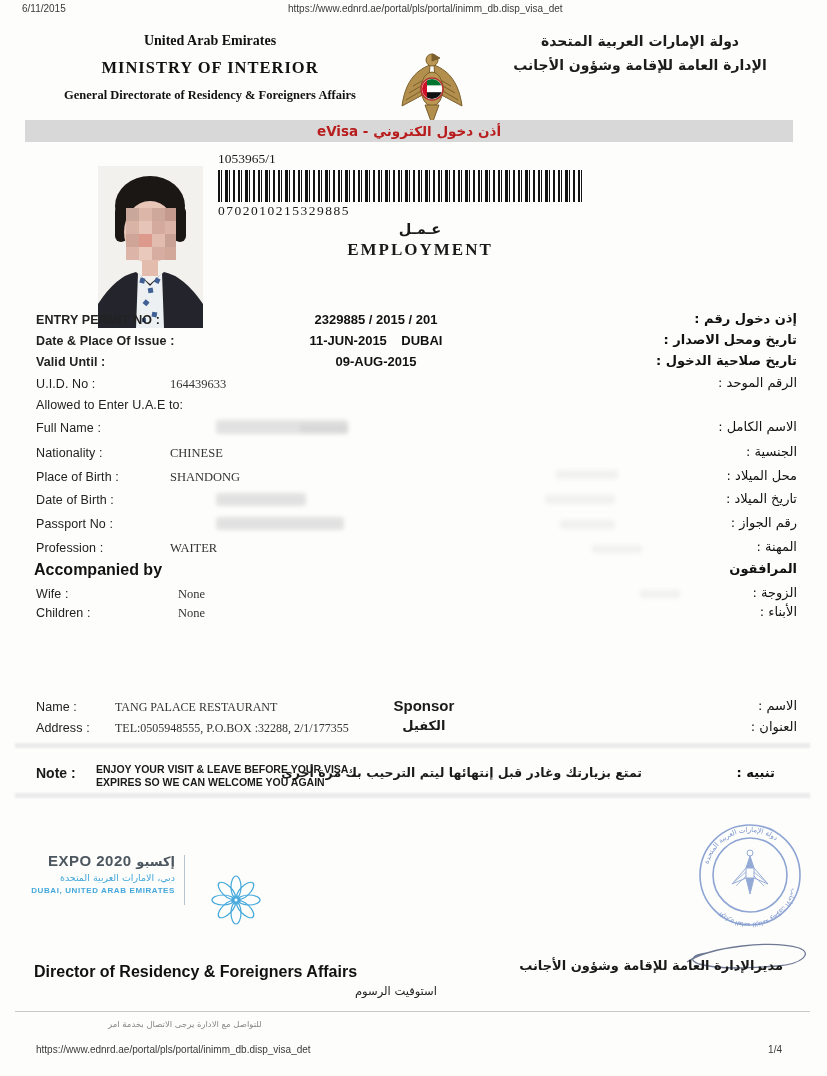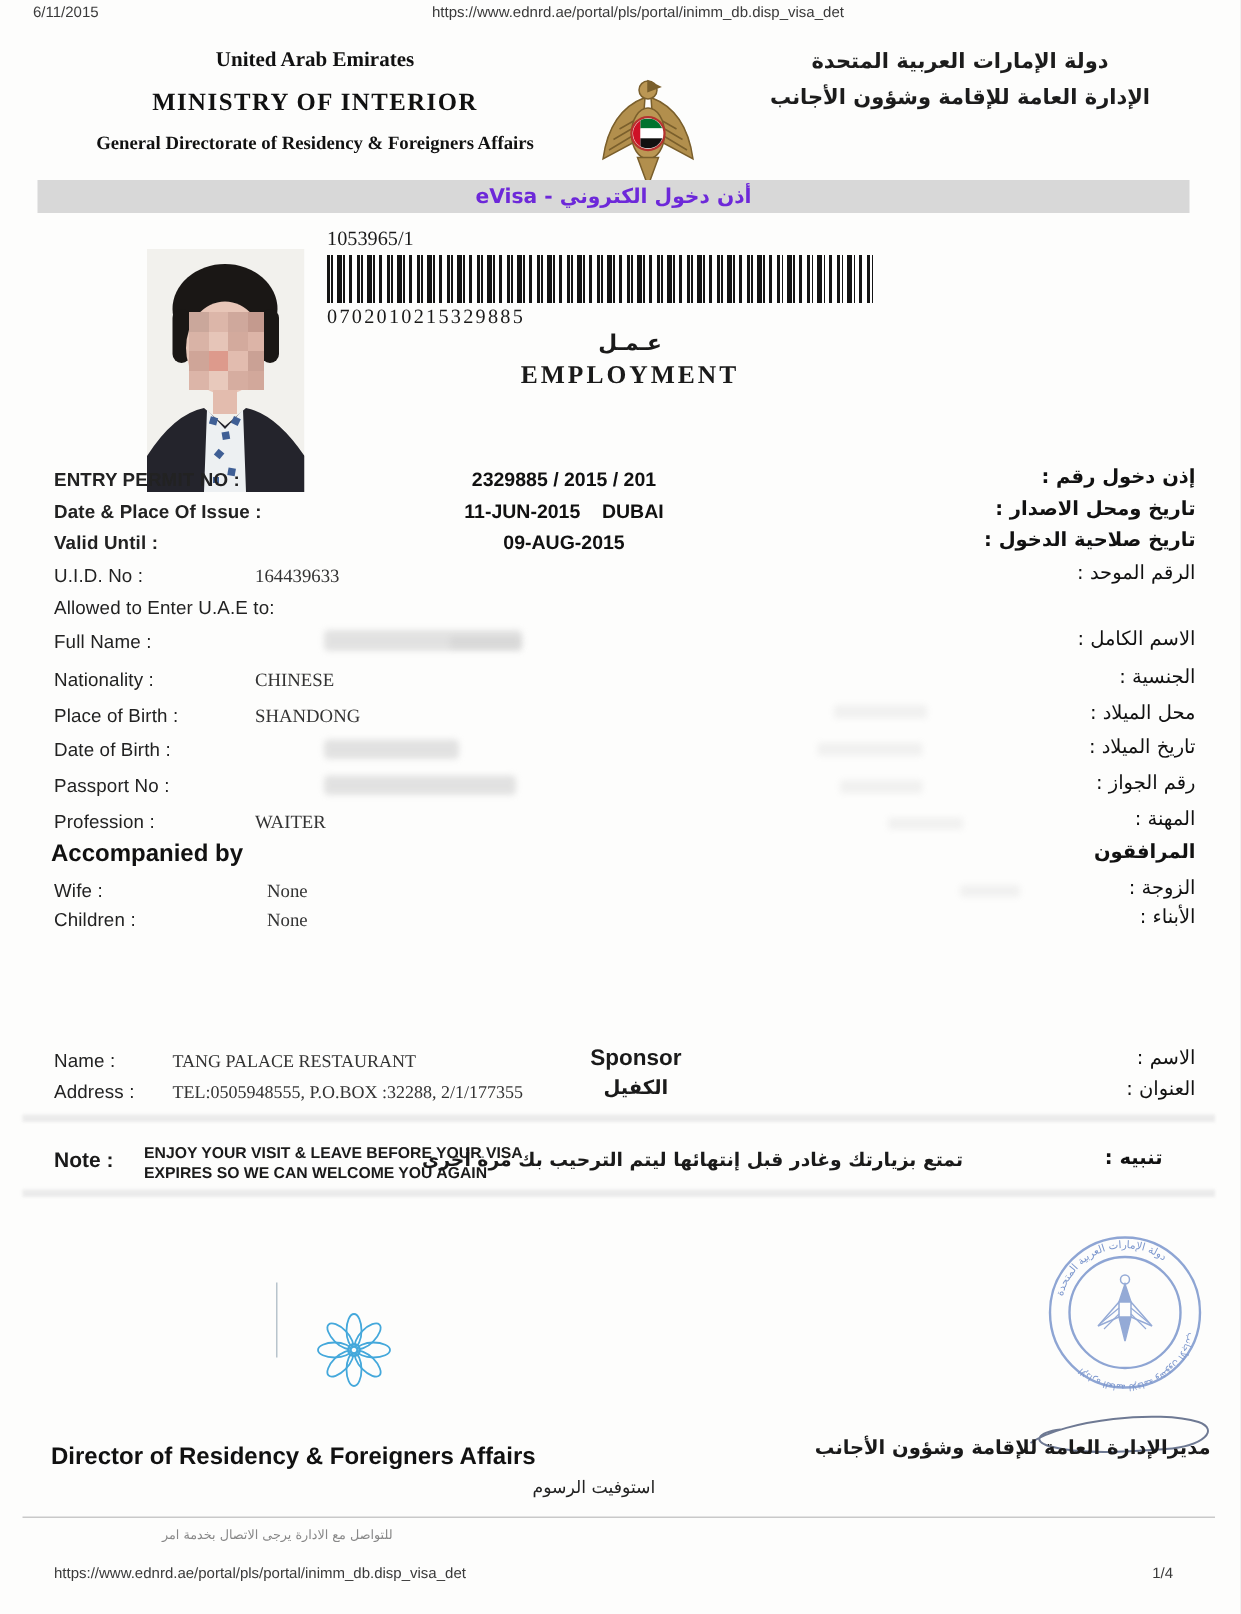--- a/index.html
+++ b/index.html
@@ -12,21 +12,21 @@
   .tiny { font-size:10px; color:#3a3a3a; }
   .lbl { left:36px; font-size:12.5px; color:#222; letter-spacing:.1px; }
   .val-c { left:278px; width:196px; text-align:center; font-size:13px; color:#111; }
   .val { left:170px; font-family:"Liberation Serif",serif; font-size:12.5px; color:#333; }
   .alb { right:30px; font-size:13px; color:#111; text-align:right; }
   .redact { position:absolute; background:#c7c7c7; opacity:.5; filter:blur(2px); border-radius:3px; }
   .ghost { position:absolute; background:#9a9a9a; opacity:.12; filter:blur(2px); border-radius:2px; }
   .band { position:absolute; left:15px; width:795px; height:5px; background:#ebebeb; filter:blur(1px); }
   .evisa-bar { position:absolute; left:25px; top:120px; width:768px; height:22px; background:#d8d8d8;
                display:flex; align-items:center; justify-content:center; }
-  .evisa-bar span { font-size:13.5px; font-weight:bold; color:#6d28d9; }
+  .evisa-bar span { font-size:13.5px; font-weight:bold; color:#b91c1c; }
   .barcode { position:absolute; left:218px; top:170px; width:365px; height:32px;
     background:repeating-linear-gradient(90deg,#141414 0 2px,#fff 2px 3px,#141414 3px 4px,#fff 4px 7px,
     #141414 7px 10px,#fff 10px 11px,#141414 11px 12px,#fff 12px 15px,#141414 15px 17px,#fff 17px 20px); }
   .hdr-en { position:absolute; left:30px; top:33px; width:360px; text-align:center;
             font-family:"Liberation Serif",serif; font-weight:bold; color:#111; }
   .hdr-en .l1 { font-size:14px; margin-bottom:9px; }
   .hdr-en .l2 { font-size:16.5px; letter-spacing:1px; margin-bottom:10px; }
   .hdr-en .l3 { font-size:12.5px; }
   .hdr-ar { position:absolute; left:480px; top:33px; width:320px; text-align:center;
             font-family:"DejaVu Sans",sans-serif; color:#1c1c1c; }
@@ -193,20 +193,28 @@
   <div class="t serif" style="left:115px; top:722px; font-size:12px; color:#333;">TEL:0505948555, P.O.BOX :32288, 2/1/177355</div>
   <div class="t alb ar" dir="rtl" style="top:720px;">العنوان :</div>
 
   <div class="band" style="top:743px;"></div>
   <div class="t b" style="left:36px; top:765px; font-size:14px;">Note :</div>
   <div class="t ar" dir="rtl" style="right:185px; top:766px; font-size:12.5px; font-weight:bold;">تمتع بزيارتك وغادر قبل إنتهائها ليتم الترحيب بك مرة أخرى</div>
   <div class="t b" style="left:96px; top:763px; font-size:10.5px; line-height:12.5px;"><span>ENJOY YOUR VISIT &amp; LEAVE BEFORE YOUR VISA</span><br><span>EXPIRES SO WE CAN WELCOME YOU AGAIN</span></div>
   <div class="t alb ar b" dir="rtl" style="right:52px; top:766px;">تنبيه :</div>
   <div class="band" style="top:793px;"></div>
 
+  <div class="expo-text">
+    <div style="font-size:15px; color:#4d5760; letter-spacing:.5px; margin-bottom:3px;">
+      <span class="b">EXPO 2020</span>
+      <span class="ar b" dir="rtl" style="font-size:13px;">إكسبو</span>
+    </div>
+    <div class="ar" dir="rtl" style="font-size:9.5px; color:#44a8db; margin-bottom:3px;">دبي، الامارات العربية المتحدة</div>
+    <div class="b" style="font-size:8px; color:#44a8db; letter-spacing:.6px;">DUBAI, UNITED ARAB EMIRATES</div>
+  </div>
   <div class="t" style="left:184px; top:855px; width:1px; height:50px; background:#b8c4cc;"></div>
   <div class="t" style="left:192px; top:856px;">
     <svg width="52" height="52" viewBox="0 0 52 52">
       <g fill="none" stroke="#44a8db" stroke-width="1.2">
         <ellipse cx="26" cy="13" rx="5" ry="11"></ellipse>
         <ellipse cx="26" cy="13" rx="5" ry="11" transform="rotate(45 26 26)"></ellipse>
         <ellipse cx="26" cy="13" rx="5" ry="11" transform="rotate(90 26 26)"></ellipse>
         <ellipse cx="26" cy="13" rx="5" ry="11" transform="rotate(135 26 26)"></ellipse>
         <ellipse cx="26" cy="13" rx="5" ry="11" transform="rotate(180 26 26)"></ellipse>
         <ellipse cx="26" cy="13" rx="5" ry="11" transform="rotate(225 26 26)"></ellipse>
@@ -249,21 +257,21 @@
   </div>
 
   <div class="ghost" style="left:556px; top:470px; width:62px; height:9px;"></div>
   <div class="ghost" style="left:545px; top:495px; width:70px; height:9px;"></div>
   <div class="ghost" style="left:560px; top:520px; width:55px; height:9px;"></div>
   <div class="ghost" style="left:592px; top:545px; width:50px; height:8px;"></div>
   <div class="ghost" style="left:640px; top:590px; width:40px; height:8px;"></div>
   <div class="ghost" style="left:300px; top:424px; width:48px; height:9px;"></div>
 
   <div class="t b" style="left:34px; top:963px; font-size:16px; color:#111;">Director of Residency &amp; Foreigners Affairs</div>
-  <div class="t ar b" dir="rtl" style="right:20px; top:959px; font-size:13px;">مديرالإدارة العامة للإقامة وشؤون الأجانب</div>
+  <div class="t ar b" dir="rtl" style="right:44px; top:959px; font-size:13px;">مديرالإدارة العامة للإقامة وشؤون الأجانب</div>
   <div class="t ar" dir="rtl" style="left:355px; top:985px; font-size:11.5px; color:#222;">استوفيت الرسوم</div>
 
   <div class="hr" style="left:15px; top:1011px; width:795px; height:1px;"></div>
 
   <div class="t ar" dir="rtl" style="left:108px; top:1020px; font-size:8.5px; color:#888;">للتواصل مع الادارة يرجى الاتصال بخدمة امر</div>
   <div class="t tiny" style="left:36px; top:1044px;">https://www.ednrd.ae/portal/pls/portal/inimm_db.disp_visa_det</div>
   <div class="t tiny" style="right:45px; top:1044px;">1/4</div>
 
 </div>
 

